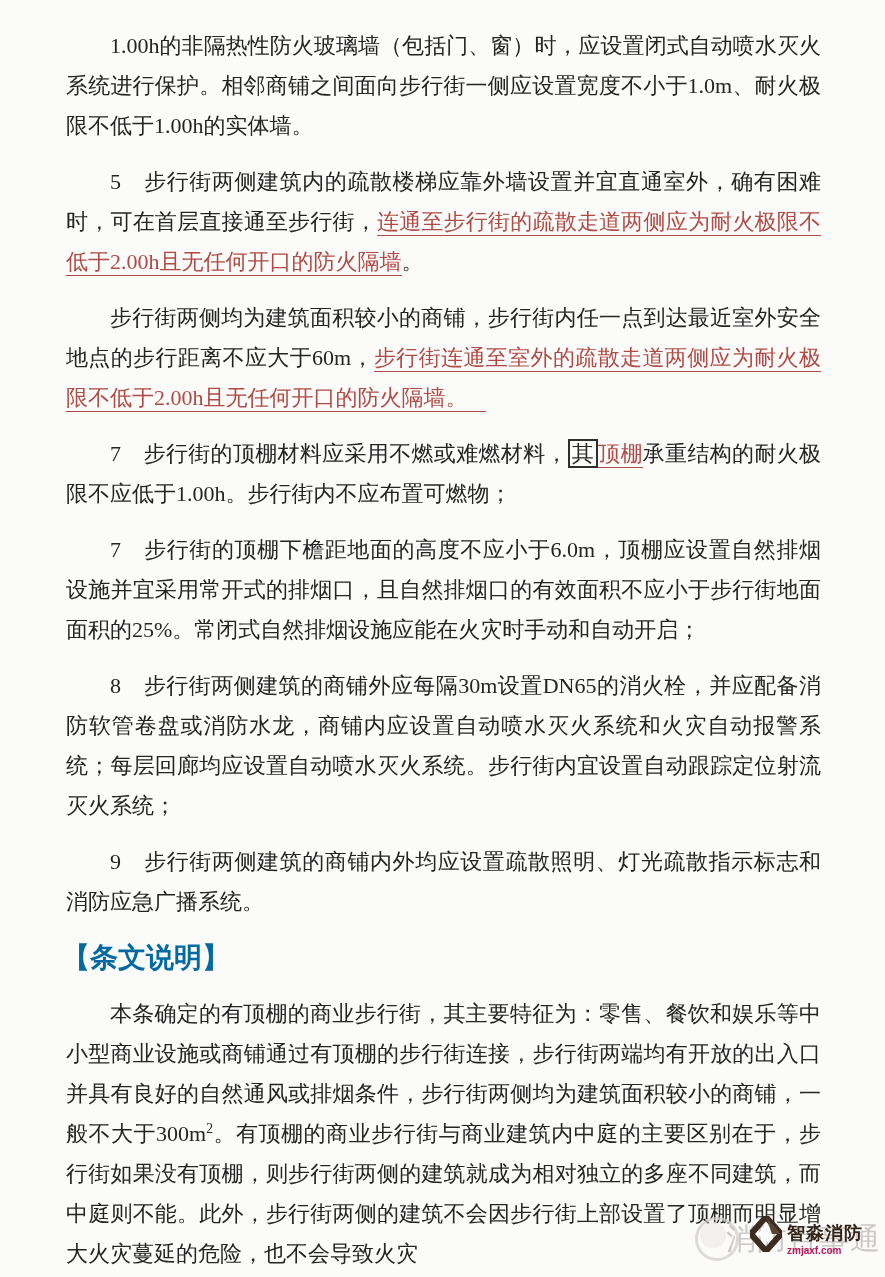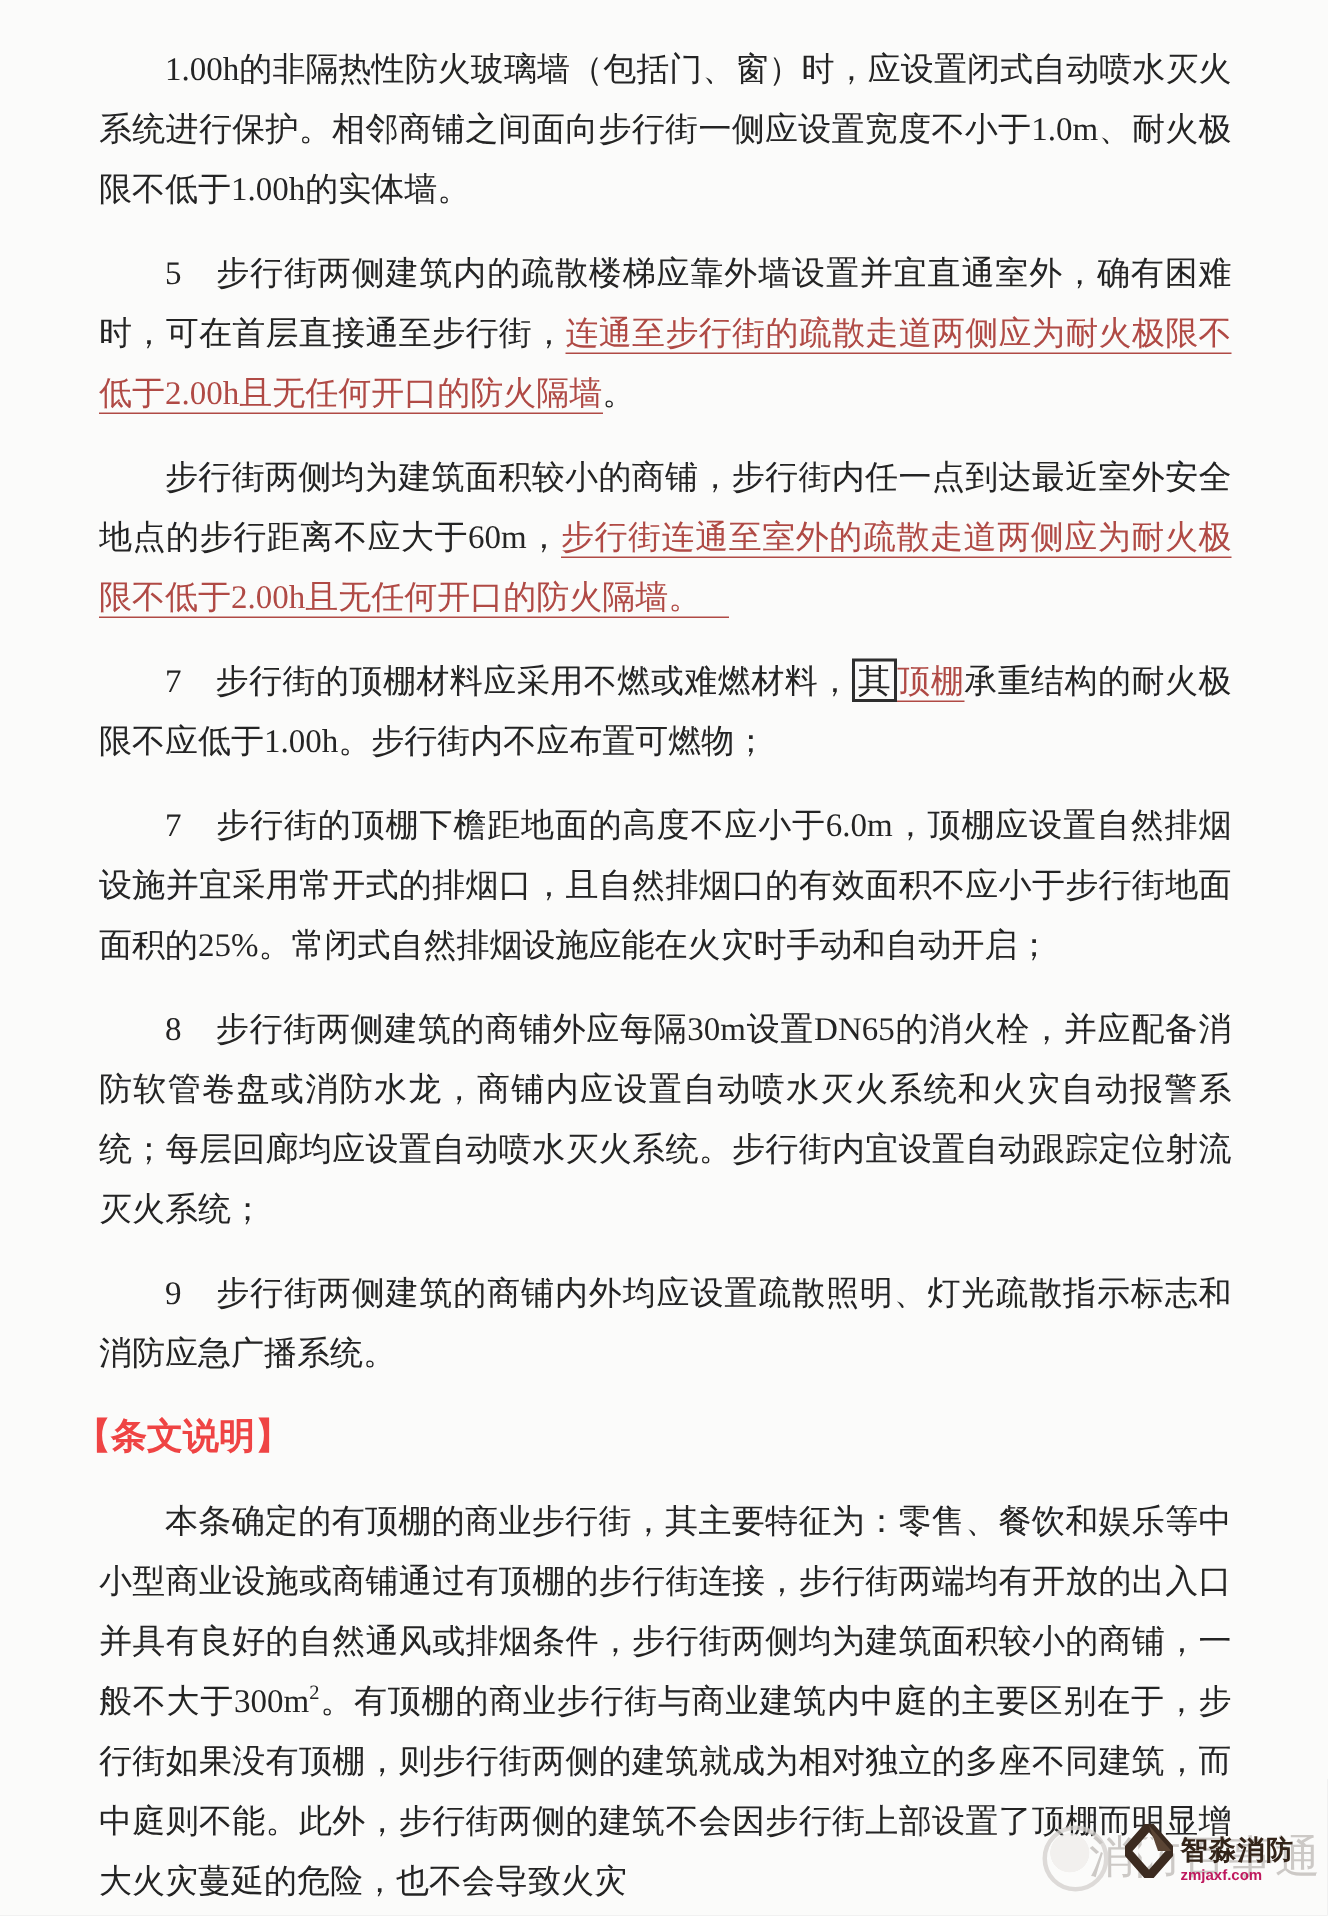--- a/index.html
+++ b/index.html
@@ -22,27 +22,27 @@
     color:#b04a45;
     border-bottom:1px solid #b04a45;
     padding-bottom:1px;
   }
   .red-u.trail{padding-right:18px;}
   .boxed{
     border:2px solid #2e2e2e;
     padding:0 2px;
   }
   .heading{
-    margin:0;
+    margin:12px;
     text-indent:0;
     font-family:"Liberation Sans","DejaVu Sans",sans-serif;
     font-weight:bold;
-    font-size:24px;
+    font-size:28px;
     line-height:40px;
-    color:#ef4444;
+    color:#0369a1;
   }
   sup{font-size:0.62em;line-height:0;}
   
   .wm-gray{
     position:absolute;
     right:4px;bottom:18px;
     font-family:"Liberation Sans","DejaVu Sans",sans-serif;
     font-size:30px;
     letter-spacing:1px;
     color:#c8c4c1;

